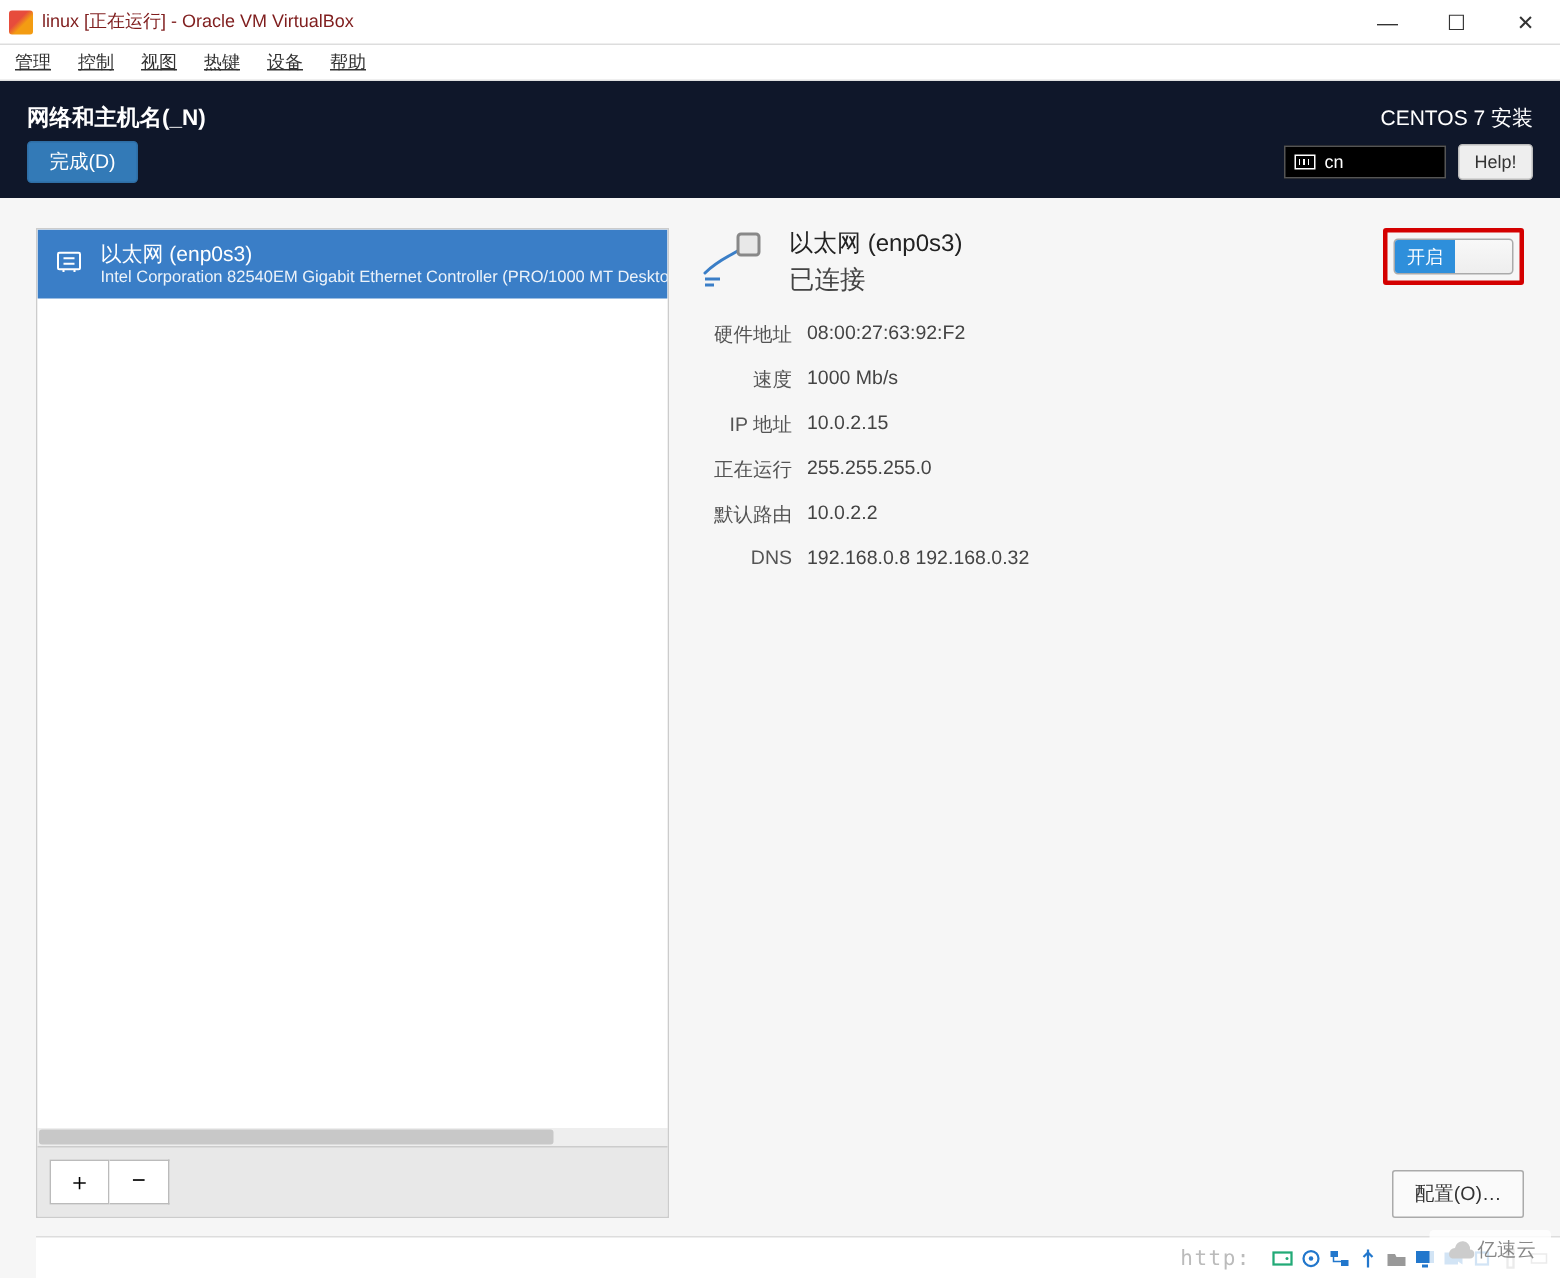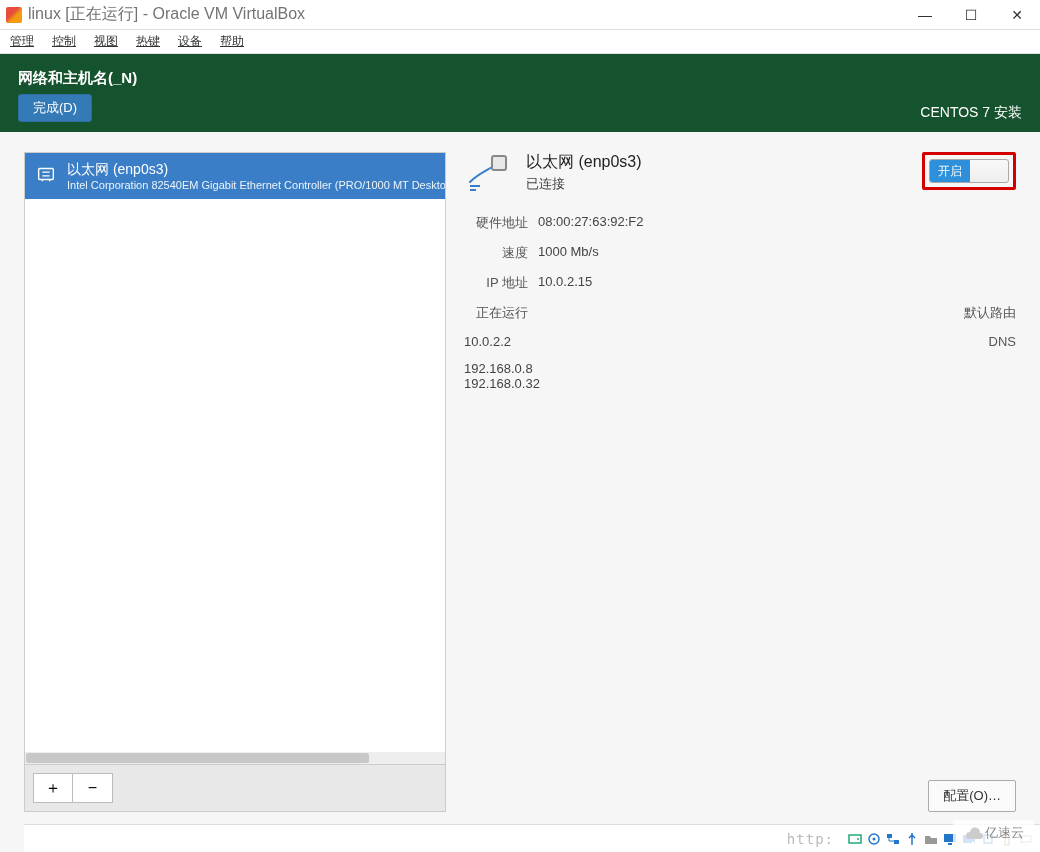--- a/index.html
+++ b/index.html
@@ -19,21 +19,21 @@
     display: flex;
     align-items: center;
     padding-left: 6px;
   }
   .vb-logo {
     width: 16px; height: 16px;
     background: linear-gradient(135deg, #e74c3c 40%, #f39c12 60%);
     border-radius: 2px;
     margin-right: 6px;
   }
-  .titlebar-text { color: #737373; font-size: 16px; flex: 1; }
+  .titlebar-text { color: #7f1d1d; font-size: 12px; flex: 1; }
   .win-controls { display: flex; }
   .win-btn {
     width: 46px; height: 30px;
     display: flex; align-items: center; justify-content: center;
     color: #333; font-size: 14px;
     cursor: default;
   }
   
   .menubar {
     height: 24px;
@@ -43,24 +43,24 @@
     align-items: center;
     padding-left: 10px;
     gap: 18px;
     color: #333;
     text-decoration: underline;
   }
   .menubar span { font-size: 12px; }
   
   .installer-header {
     height: 78px;
-    background: #14532d;
+    background: #0f172a;
     color: #fff;
     display: flex;
-    align-items: flex-end;
+    align-items: center;
     padding: 14px 18px 10px 18px;
     justify-content: space-between;
   }
   .header-left { display: flex; flex-direction: column; gap: 6px; }
   .header-title { font-size: 15px; font-weight: bold; }
   .done-btn {
     display: inline-flex; align-items: center; justify-content: center;
     background: #337ab7;
     border: 1px solid #2e6da4;
     color: #fff;
@@ -139,21 +139,21 @@
   }
   .right-top {
     display:flex;
     gap:14px;
     align-items:flex-start;
     margin-bottom: 14px;
   }
   .right-top .big-icon { width:48px;height:48px;}
   .right-top .big-icon svg{width:48px;height:48px;}
   .iface-title { font-size: 16px; color:#222; }
-  .iface-status { font-size: 13px; color:#444; margin-top:2px;}
+  .iface-status { font-size: 17px; color:#444; margin-top:2px;}
   .toggle-wrap {
     margin-left:auto;
     border: 3px solid #d40000;
     padding: 4px;
     border-radius: 2px;
   }
   .toggle {
     width: 80px; height: 24px;
     background: linear-gradient(to bottom,#f8f8f8,#eee);
     border:1px solid #aaa;
@@ -253,20 +253,27 @@
     <span>帮助</span>
   </div>
 
   <div class="installer-header">
     <div class="header-left">
       <div class="header-title">网络和主机名(_N)</div>
       <div class="done-btn">完成(D)</div>
     </div>
     <div class="header-right">
       <div style="font-size:14px;">CENTOS 7 安装</div>
+      <div class="header-right-row">
+        <div class="kb-indicator">
+          <span class="kb-icon"></span>
+          <span>cn</span>
+        </div>
+        <div class="help-btn">Help!</div>
+      </div>
     </div>
   </div>
 
   <div class="content">
 
     <div class="left-col">
       <div class="iface-list">
         <div class="iface-item">
           <div class="iface-icon">
             <svg viewBox="0 0 24 24" fill="none" stroke="#fff" stroke-width="1.5">
@@ -311,20 +318,21 @@
       </div>
 
       <div class="detail-grid">
         <div class="lab">硬件地址</div>
         <div>08:00:27:63:92:F2</div>
         <div class="lab">速度</div>
         <div>1000 Mb/s</div>
         <div class="lab">IP 地址</div>
         <div>10.0.2.15</div>
         <div class="lab">正在运行</div>
+        <div>255.255.255.0</div>
         <div class="lab">默认路由</div>
         <div>10.0.2.2</div>
         <div class="lab">DNS</div>
         <div>192.168.0.8 192.168.0.32</div>
       </div>
 
       <div class="cfg-btn-row">
         <div class="cfg-btn">配置(O)…</div>
       </div>
     </div>

